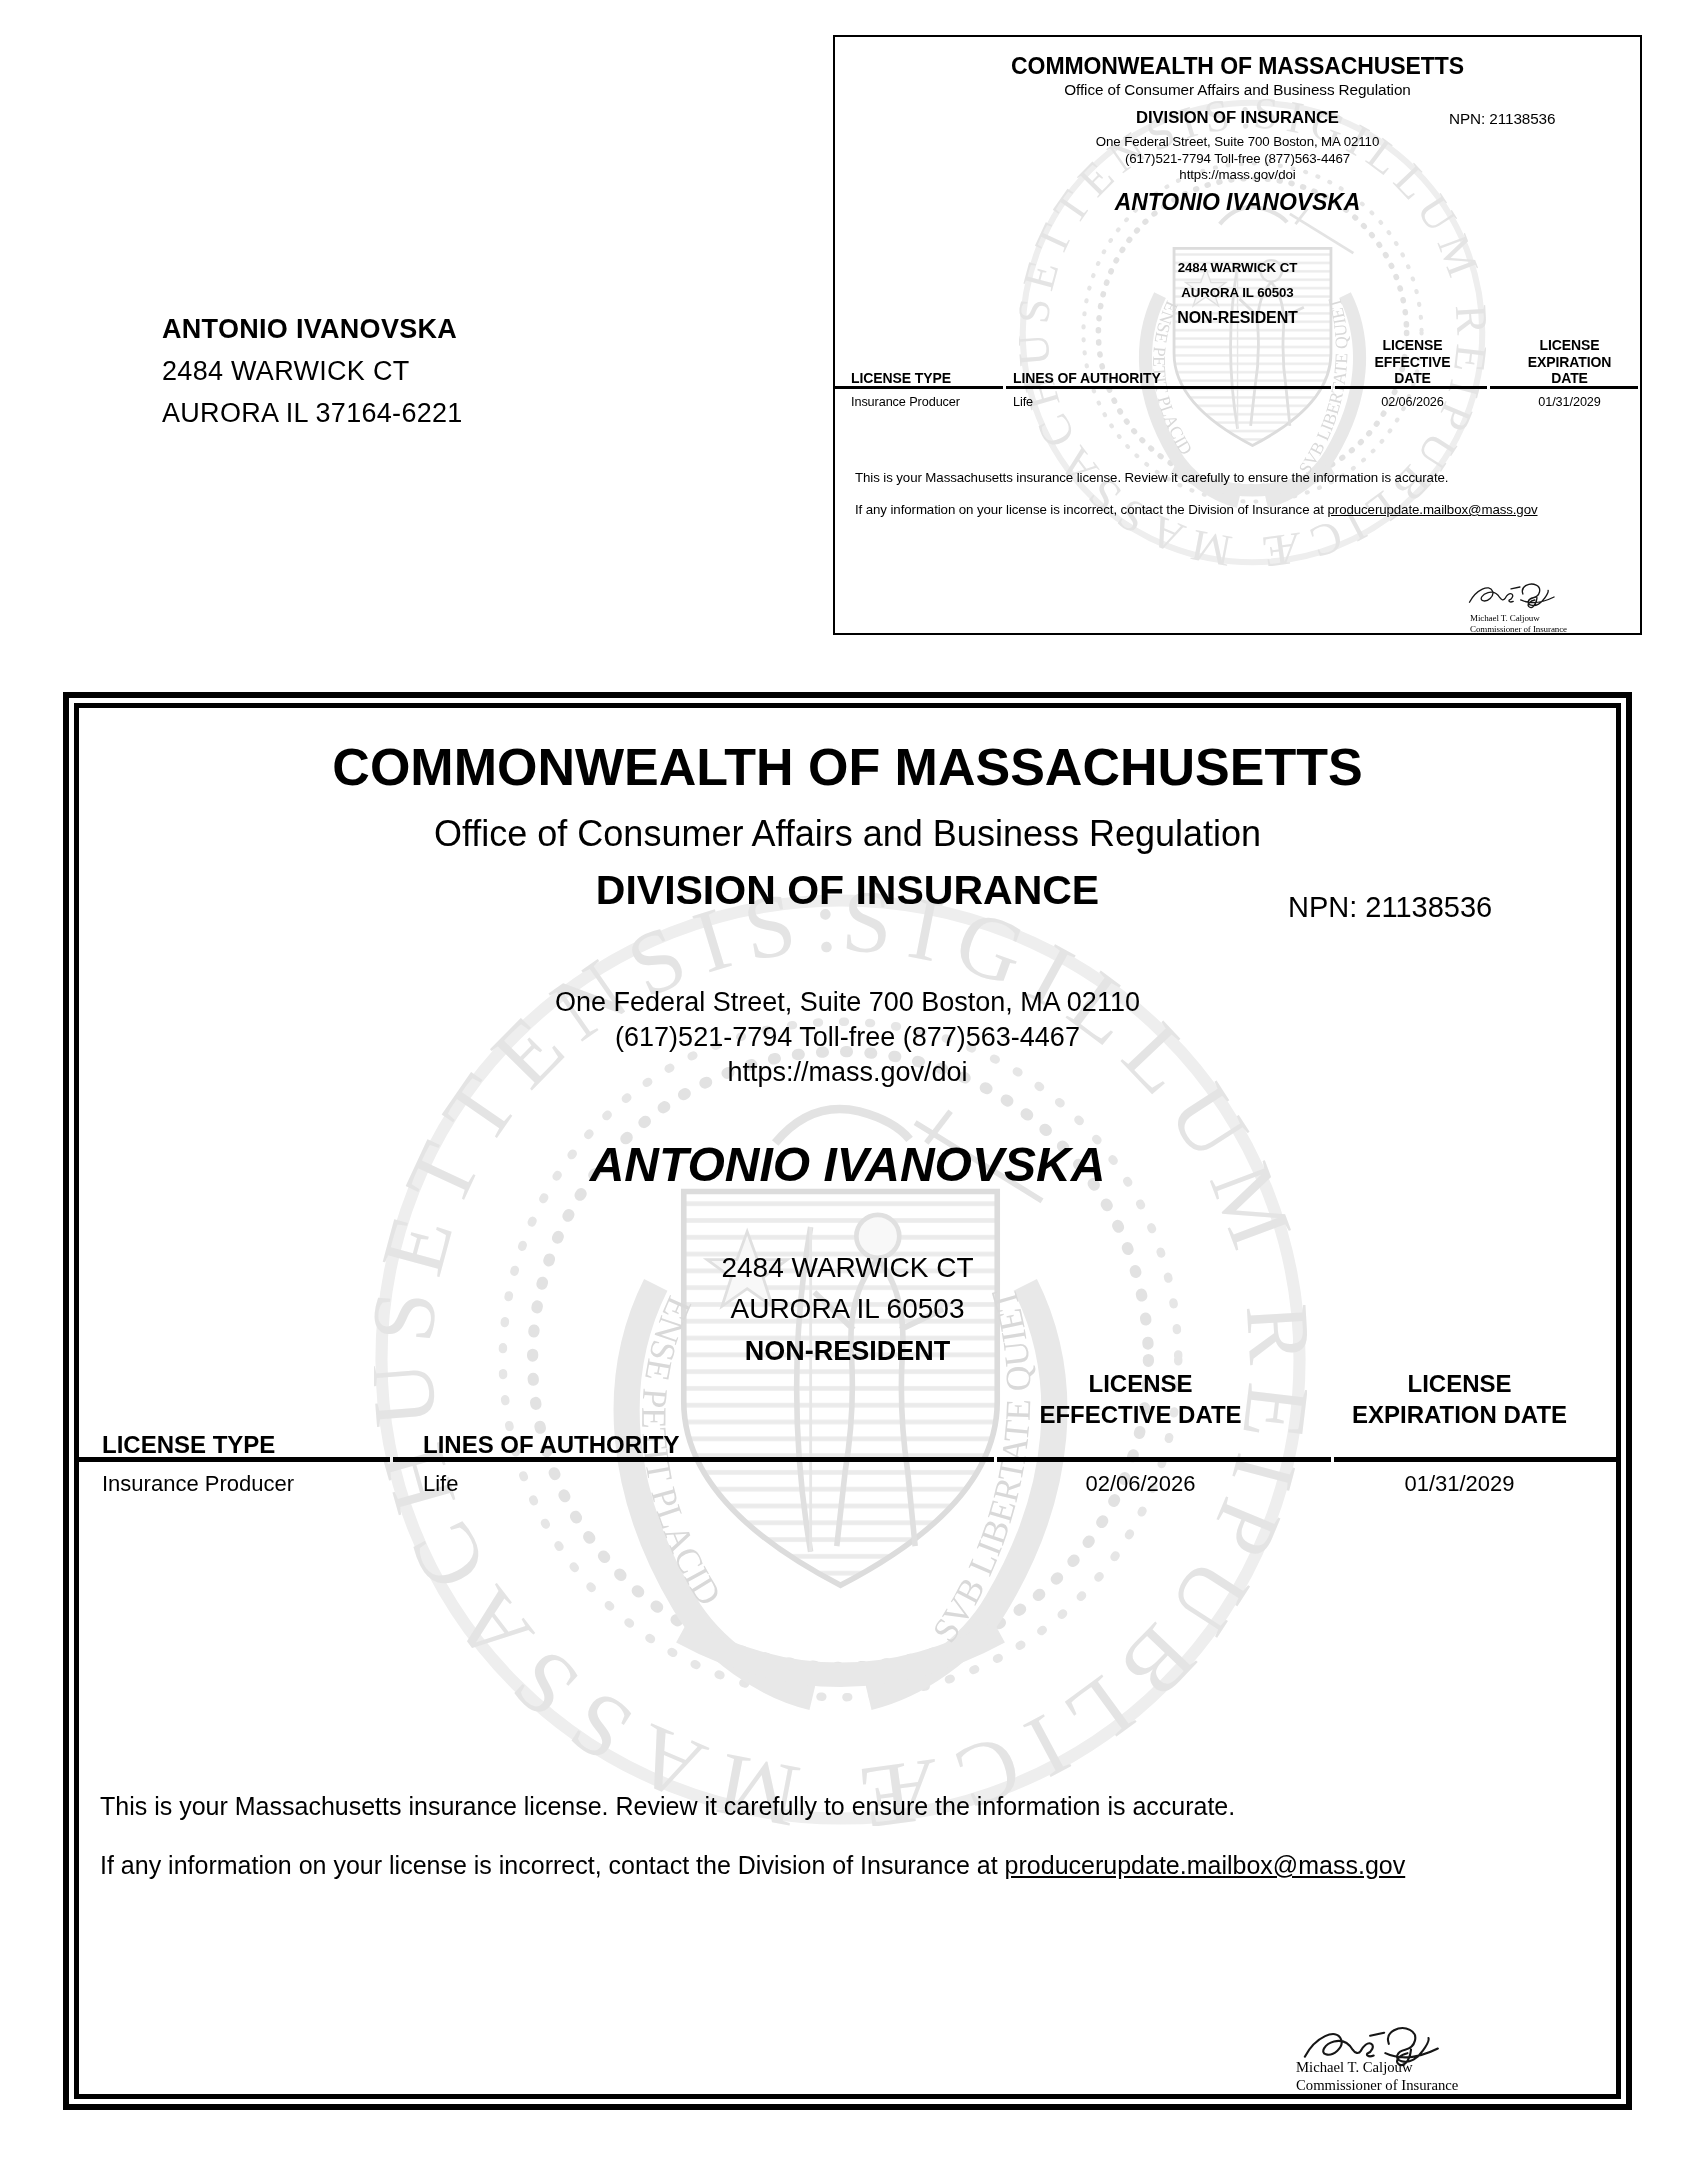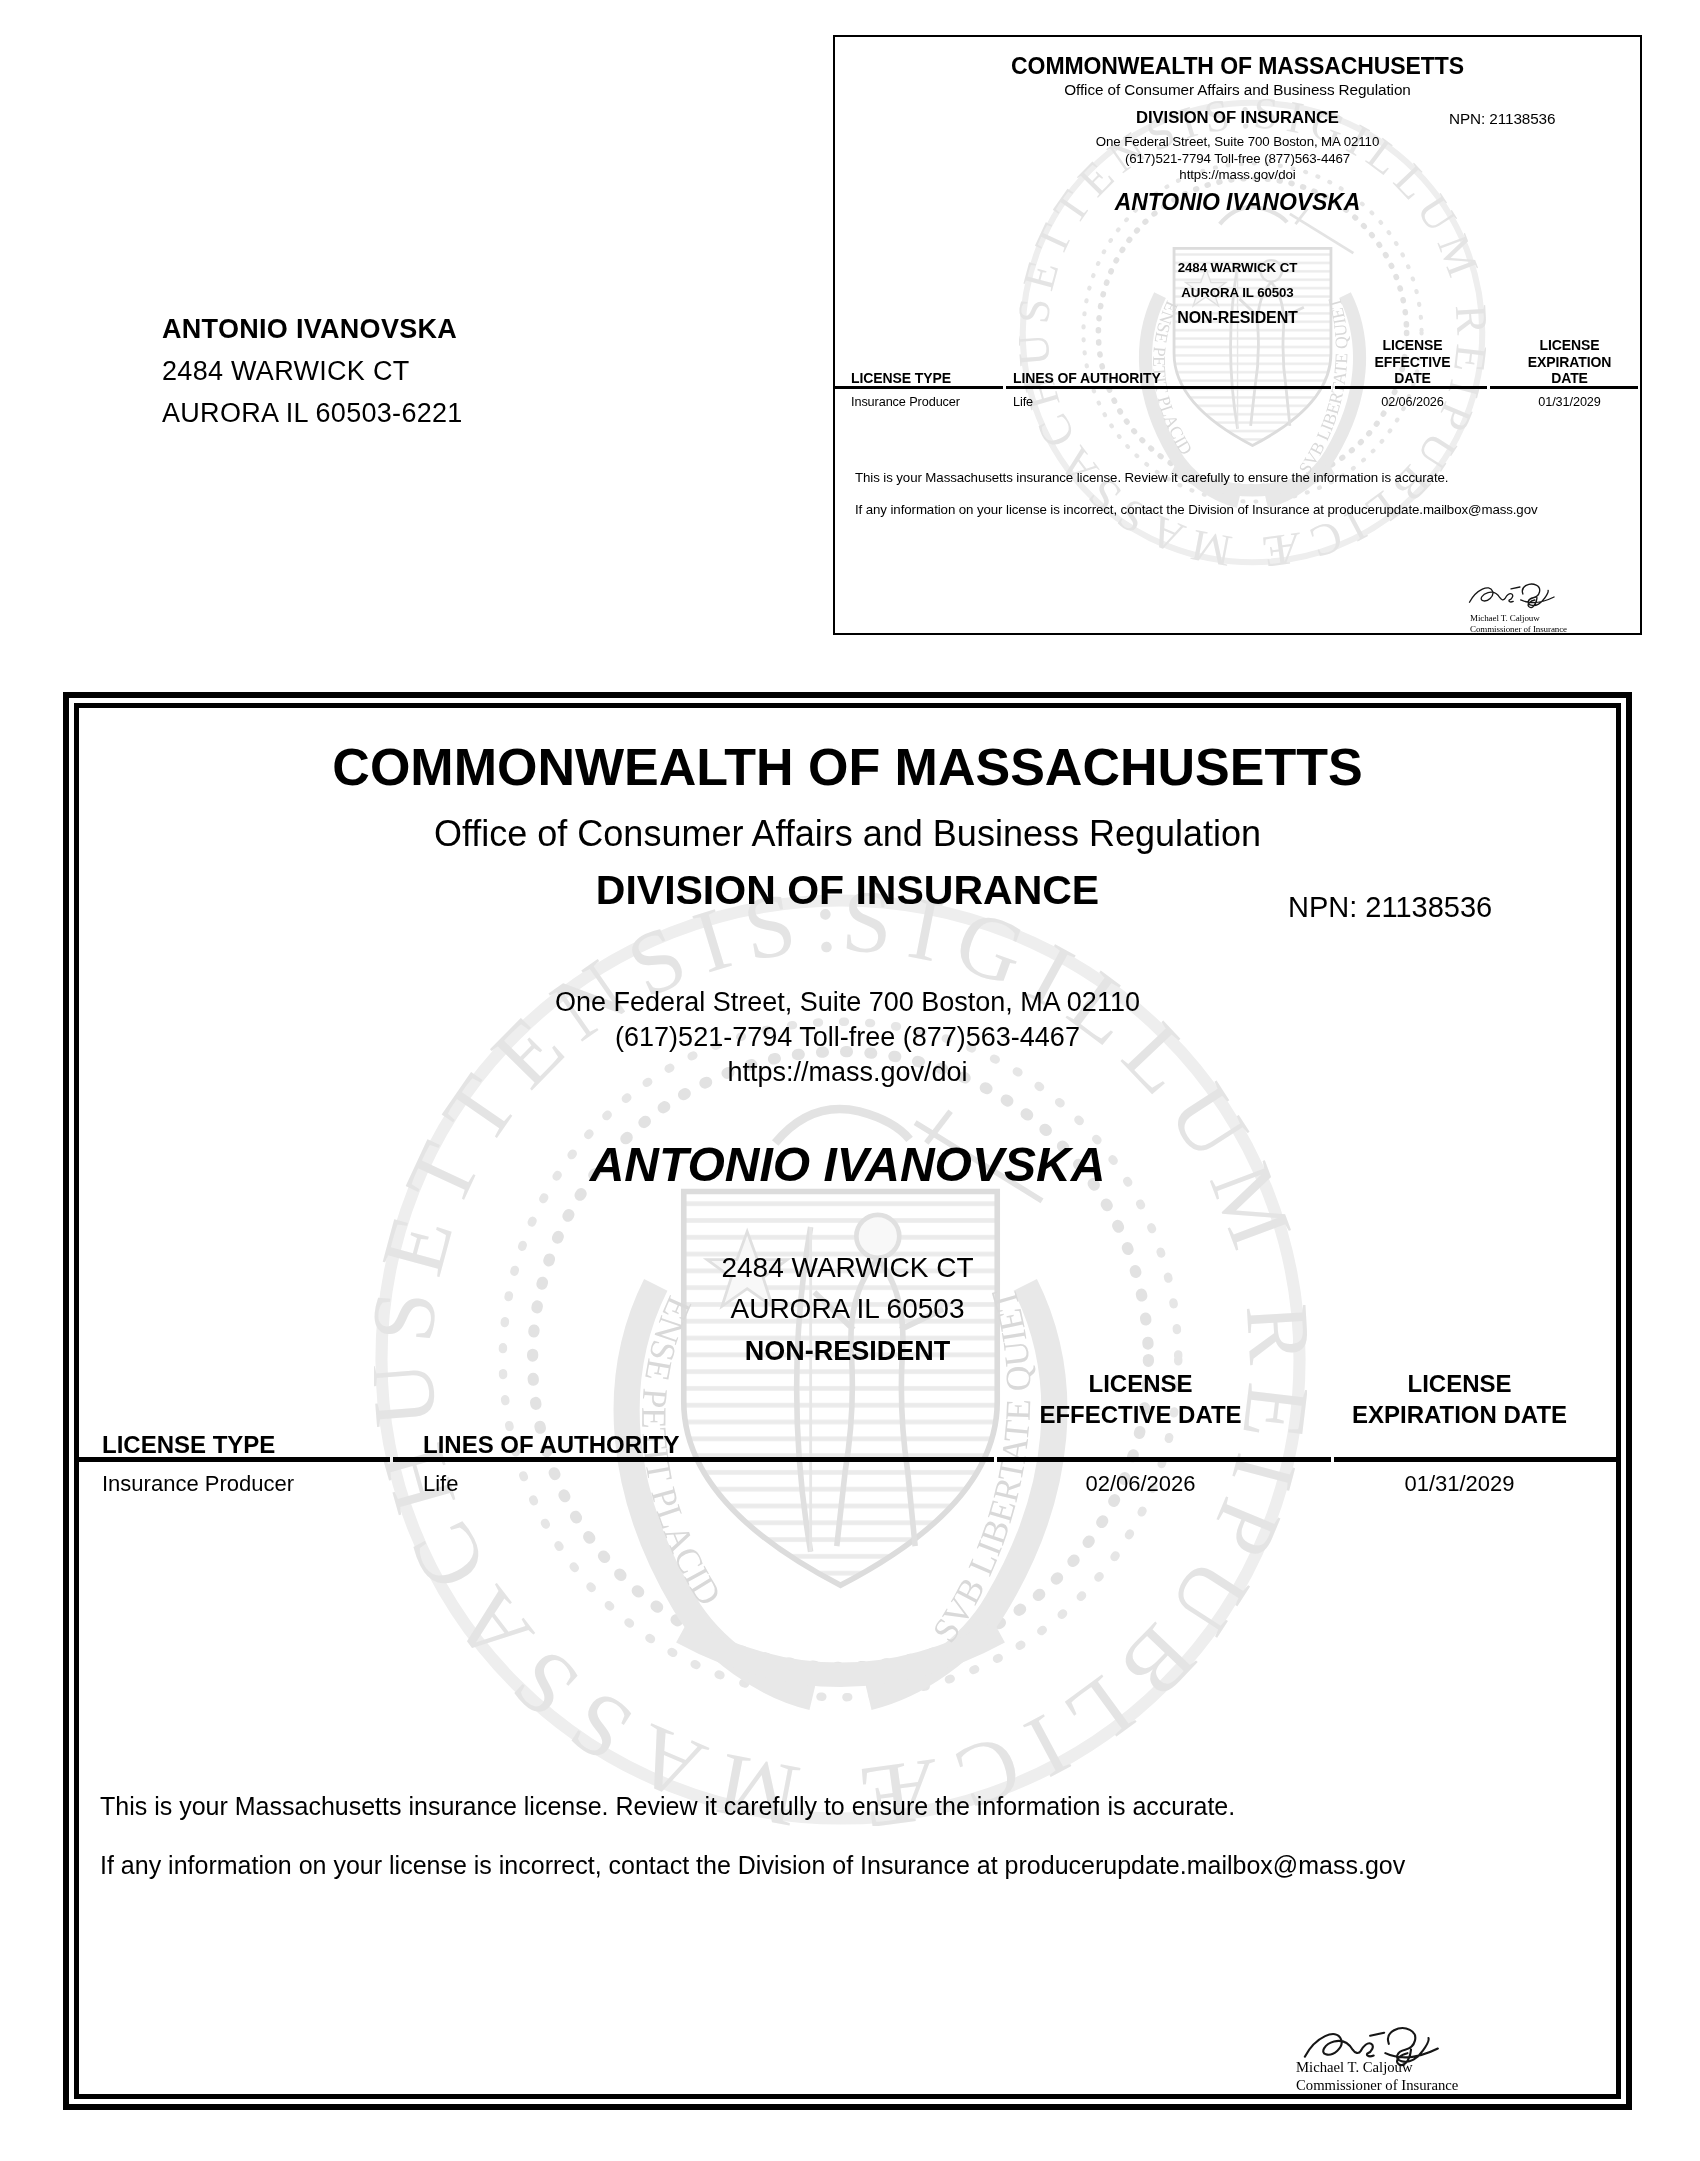--- a/index.html
+++ b/index.html
@@ -73,21 +73,21 @@
   .lc-c3{left:971px;top:779px;width:213px;text-align:center;}
   .lc-c4{left:1283px;top:779px;width:227px;text-align:center;}
   .lc-note{left:37px;top:1100px;width:1433px;font-size:25px;}
   .lc-note2{top:1159px;}
   .lc-sig-script{left:1231px;top:1332px;width:157px;height:49px;}
   .lc-signer{left:1233px;font-family:"Liberation Serif",serif;font-size:14.7px;}
   .lc-signer.n1{top:1367px;}
   .lc-signer.n2{top:1385px;}
   .lc-seal{left:311px;top:201px;width:933px;height:933px;}
 
-  .email{}
+  .email{text-decoration:underline;}
   .defs-hidden{position:absolute;width:0;height:0;overflow:hidden;}
 </style>
 </head>
 <body>
 
 <svg class="defs-hidden" aria-hidden="true">
   <defs>
     <pattern id="sealStripes" width="22" height="18" patternUnits="userSpaceOnUse">
       <line x1="0" y1="9" x2="22" y2="9" stroke="#ebebeb" stroke-width="5"></line>
     </pattern>
@@ -138,21 +138,21 @@
              M142,50 C168,62 200,58 232,42
              M186,44 C184,64 172,76 164,68 C158,62 168,52 180,50" fill="none" stroke="#161616" stroke-width="3.6" stroke-linecap="round" stroke-linejoin="round"></path>
   </symbol>
 </svg>
 
 <div class="page">
 
   <div class="mailing">
     <div class="nm">ANTONIO IVANOVSKA</div>
     <div>2484 WARWICK CT</div>
-    <div>AURORA IL 60503-6221</div>
+    <div>AURORA IL 37164-6221</div>
   </div>
 
   <div class="sc">
     <svg class="abs sc-seal" viewBox="0 0 700 700" width="467" height="467">
         <use href="#state-seal"></use>
       </svg>
 
     <div class="abs sc-title">COMMONWEALTH OF MASSACHUSETTS</div>
     <div class="abs sc-office">Office of Consumer Affairs and Business Regulation</div>
     <div class="abs sc-division">DIVISION OF INSURANCE</div>

